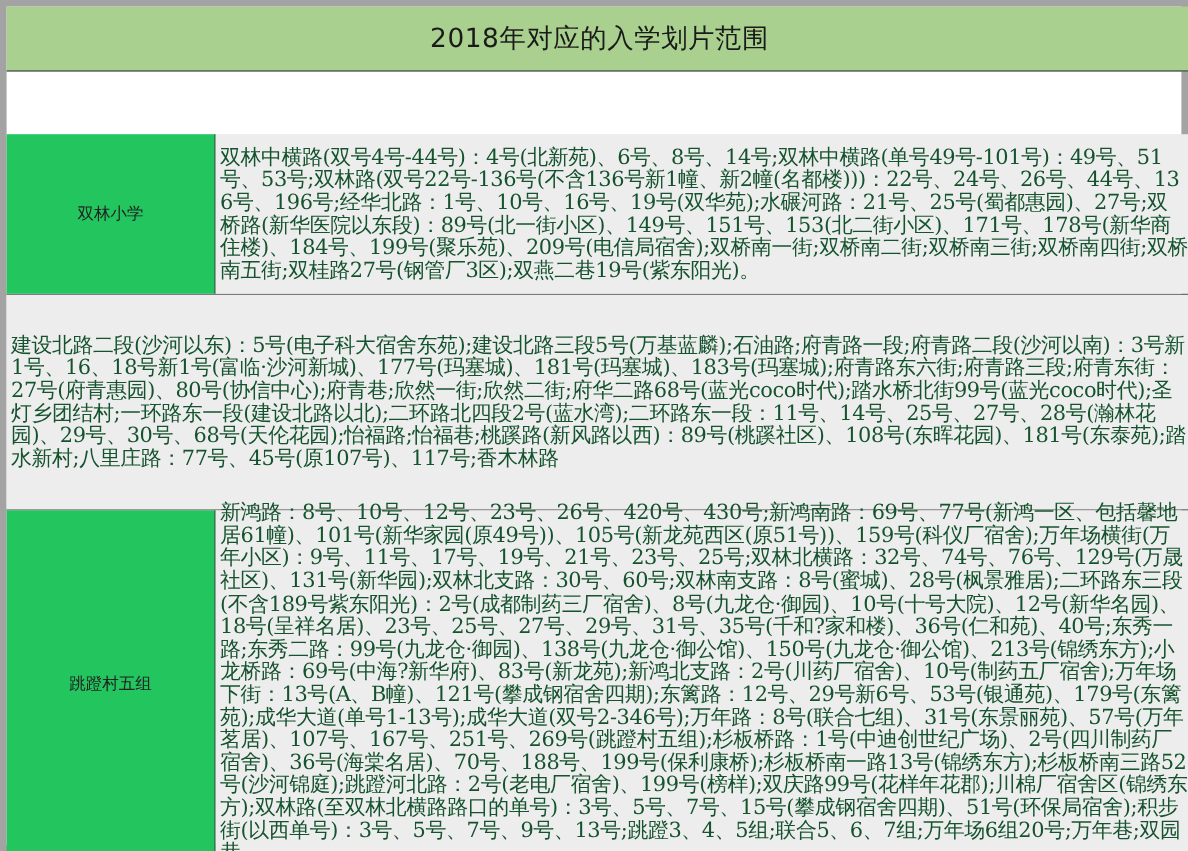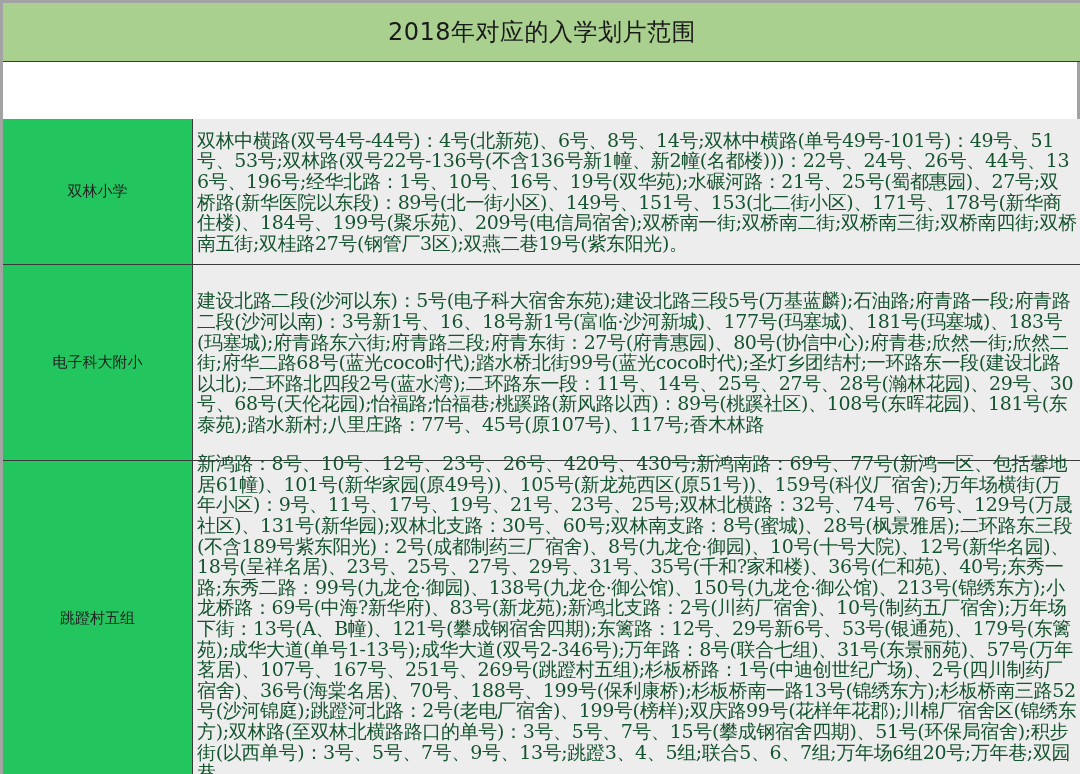--- a/index.html
+++ b/index.html
@@ -5,21 +5,21 @@
     html, body { margin: 0; padding: 0; }
     body {
       width: 1080px; height: 774px; overflow: hidden;
       background: #ffffff;
       font-family: "DejaVu Serif", "Liberation Serif", serif;
     }
     .sheet {
       position: relative;
       width: 1080px; height: 774px;
       box-sizing: border-box;
-      border: 3px solid #a3a3a3;
+      border: 6px solid #a3a3a3;
     }
     .title-row {
       position: absolute; left: 0; top: 0; width: 1078px; height: 58px;
       background: #a9d08e;
       border-bottom: 1px solid #3a3a3a;
       display: flex; align-items: center; justify-content: center;
       font-family: "DejaVu Sans", "Liberation Sans", sans-serif;
       font-size: 24px; color: #1a1a1a;
       letter-spacing: 0.5px;
     }
@@ -69,21 +69,20 @@
 
 
   <div class="row data-row r1">
     <div class="cell-school">双林小学</div>
     <div class="cell-content">
       <span>双林中横路(双号4号-44号)：4号(北新苑)、6号、8号、14号;双林中横路(单号49号-101号)：49号、51号、53号;双林路(双号22号-136号(不含136号新1幢、新2幢(名都楼)))：22号、24号、26号、44号、136号、196号;经华北路：1号、10号、16号、19号(双华苑);水碾河路：21号、25号(蜀都惠园)、27号;双桥路(新华医院以东段)：89号(北一街小区)、149号、151号、153(北二街小区)、171号、178号(新华商住楼)、184号、199号(聚乐苑)、209号(电信局宿舍);双桥南一街;双桥南二街;双桥南三街;双桥南四街;双桥南五街;双桂路27号(钢管厂3区);双燕二巷19号(紫东阳光)。</span>
     </div>
   </div>
 
   <div class="row data-row r2">
-    <div class="cell-school">电子科大附小</div>
     <div class="cell-content">
       <span>建设北路二段(沙河以东)：5号(电子科大宿舍东苑);建设北路三段5号(万基蓝麟);石油路;府青路一段;府青路二段(沙河以南)：3号新1号、16、18号新1号(富临·沙河新城)、177号(玛塞城)、181号(玛塞城)、183号(玛塞城);府青路东六街;府青路三段;府青东街：27号(府青惠园)、80号(协信中心);府青巷;欣然一街;欣然二街;府华二路68号(蓝光coco时代);踏水桥北街99号(蓝光coco时代);圣灯乡团结村;一环路东一段(建设北路以北);二环路北四段2号(蓝水湾);二环路东一段：11号、14号、25号、27号、28号(瀚林花园)、29号、30号、68号(天伦花园);怡福路;怡福巷;桃蹊路(新风路以西)：89号(桃蹊社区)、108号(东晖花园)、181号(东泰苑);踏水新村;八里庄路：77号、45号(原107号)、117号;香木林路</span>
     </div>
   </div>
 
   <div class="row data-row r3">
     <div class="cell-school">跳蹬村五组</div>
     <div class="cell-content">
       <span>新鸿路：8号、10号、12号、23号、26号、420号、430号;新鸿南路：69号、77号(新鸿一区、包括馨地居61幢)、101号(新华家园(原49号))、105号(新龙苑西区(原51号))、159号(科仪厂宿舍);万年场横街(万年小区)：9号、11号、17号、19号、21号、23号、25号;双林北横路：32号、74号、76号、129号(万晟社区)、131号(新华园);双林北支路：30号、60号;双林南支路：8号(蜜城)、28号(枫景雅居);二环路东三段(不含189号紫东阳光)：2号(成都制药三厂宿舍)、8号(九龙仓·御园)、10号(十号大院)、12号(新华名园)、18号(呈祥名居)、23号、25号、27号、29号、31号、35号(千和?家和楼)、36号(仁和苑)、40号;东秀一路;东秀二路：99号(九龙仓·御园)、138号(九龙仓·御公馆)、150号(九龙仓·御公馆)、213号(锦绣东方);小龙桥路：69号(中海?新华府)、83号(新龙苑);新鸿北支路：2号(川药厂宿舍)、10号(制药五厂宿舍);万年场下街：13号(A、B幢)、121号(攀成钢宿舍四期);东篱路：12号、29号新6号、53号(银通苑)、179号(东篱苑);成华大道(单号1-13号);成华大道(双号2-346号);万年路：8号(联合七组)、31号(东景丽苑)、57号(万年茗居)、107号、167号、251号、269号(跳蹬村五组);杉板桥路：1号(中迪创世纪广场)、2号(四川制药厂宿舍)、36号(海棠名居)、70号、188号、199号(保利康桥);杉板桥南一路13号(锦绣东方);杉板桥南三路52号(沙河锦庭);跳蹬河北路：2号(老电厂宿舍)、199号(榜样);双庆路99号(花样年花郡);川棉厂宿舍区(锦绣东方);双林路(至双林北横路路口的单号)：3号、5号、7号、15号(攀成钢宿舍四期)、51号(环保局宿舍);积步街(以西单号)：3号、5号、7号、9号、13号;跳蹬3、4、5组;联合5、6、7组;万年场6组20号;万年巷;双园巷</span>
     </div>

